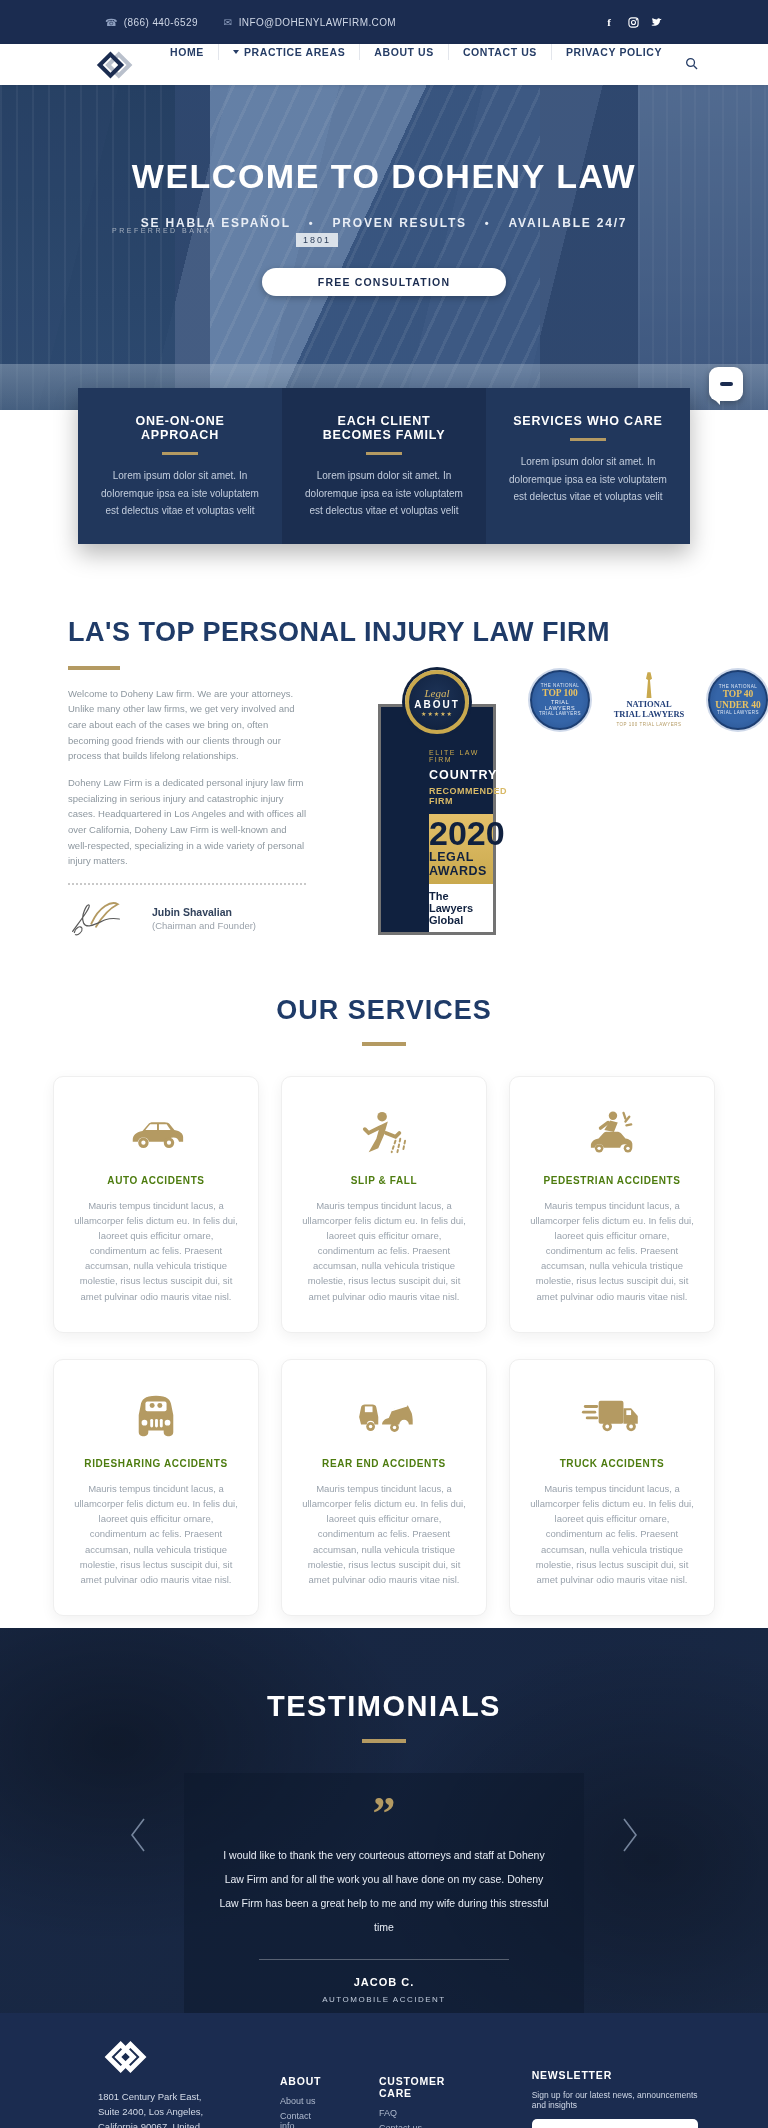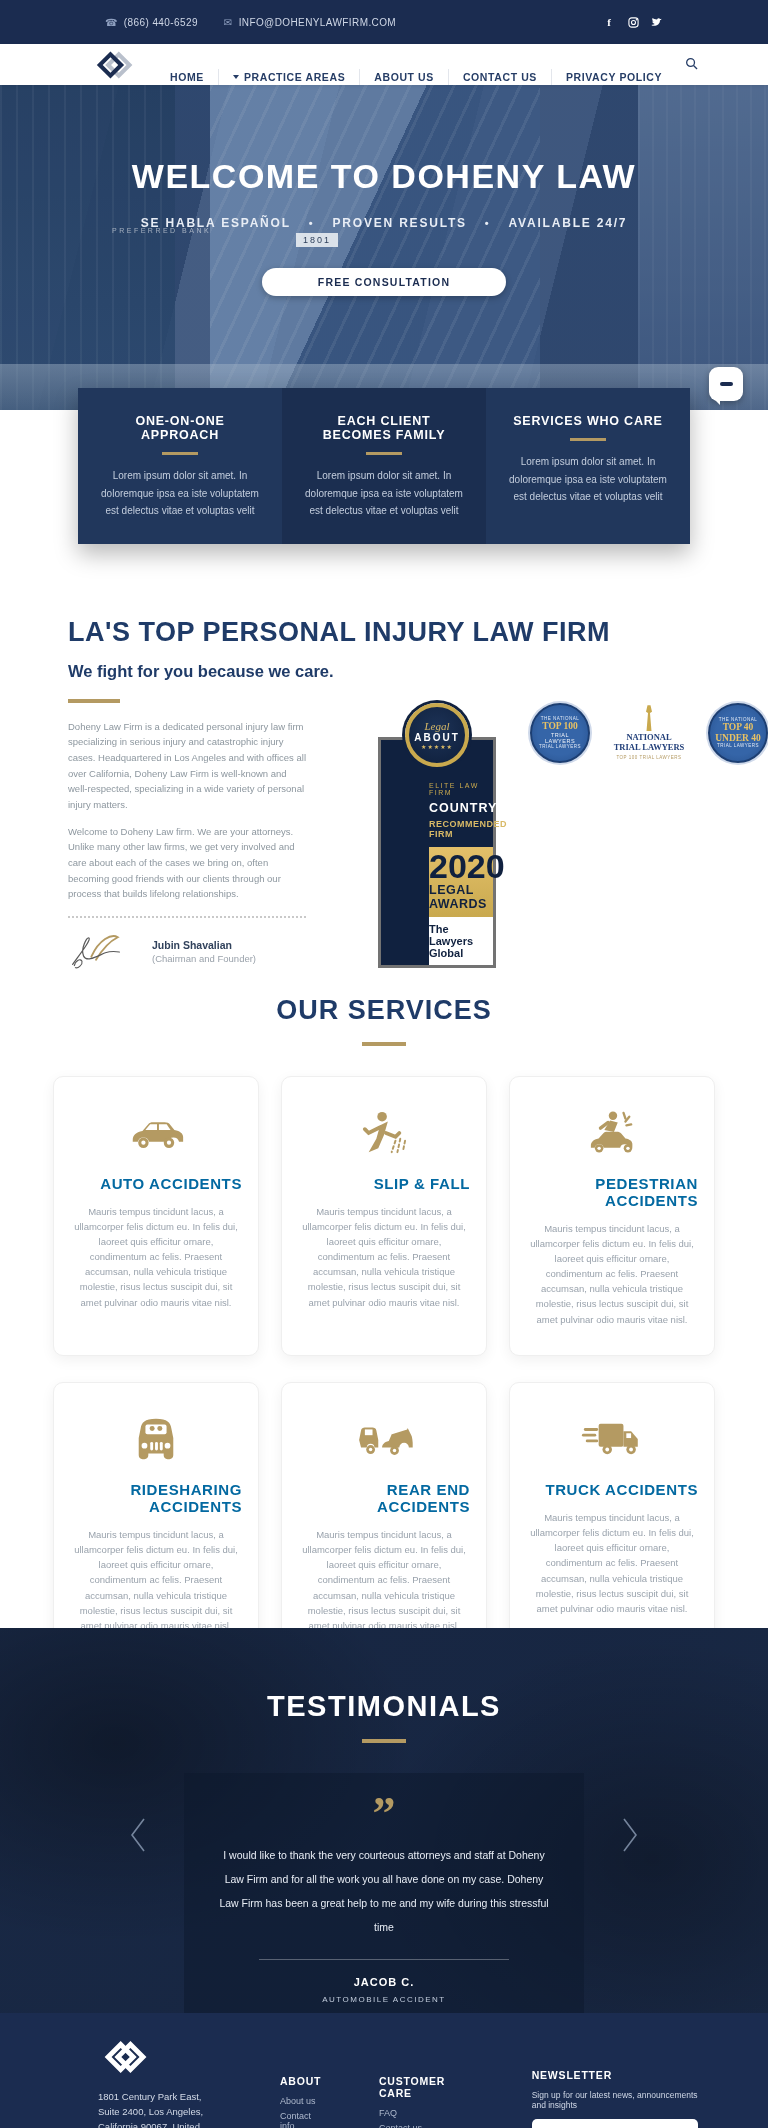--- a/index.html
+++ b/index.html
@@ -11,21 +11,21 @@
   .topbar .contact { display:flex; gap:26px; align-items:center; font-size:10px; letter-spacing:.4px; }
   .topbar .citem { display:flex; align-items:center; gap:6px; cursor:pointer; }
   .topbar .cicon { font-family:"DejaVu Sans", sans-serif; font-size:10px; color:#8fa0c0; }
   .topbar .socials { margin-left:auto; display:flex; gap:12px; align-items:center; }
   .soc { width:12px; height:12px; display:flex; align-items:center; justify-content:center; cursor:pointer; }
   .soc-f { color:#fff; font-family:"Liberation Serif", serif; font-weight:bold; font-size:11px; }
 
   
   .navbar { height:41px; background:#fff; display:flex; align-items:center; padding:0 70px 0 92px; position:relative; z-index:5; box-shadow:0 1px 3px rgba(0,0,0,.08); }
   .logo { width:46px; height:34px; margin-right:18px; flex:0 0 auto; }
-  .nav-items { display:flex; align-items:flex-end; height:100%; }
+  .nav-items { display:flex; align-items:flex-start; height:100%; }
   .nav-item { display:flex; align-items:center; gap:5px; padding:0 14px; height:16px; border-left:1px solid #e3e6ec; font-size:10.5px; font-weight:bold; color:#263d66; letter-spacing:.6px; cursor:pointer; }
   .nav-item:first-child { border-left:none; }
   .caret { width:0; height:0; border-left:3.5px solid transparent; border-right:3.5px solid transparent; border-top:4px solid #263d66; }
   .nav-search { margin-left:auto; cursor:pointer; }
 
   
   .hero { position:relative; height:325px; background:
     linear-gradient(rgba(30,48,82,.40), rgba(30,48,82,.40)),
     linear-gradient(104deg,#4e6b95 0 14%,#3a5781 14% 27%,#5e7aa2 27% 40%,#2f4c76 40% 57%,#54719b 57% 71%,#3a5781 71% 100%);
     overflow:hidden; }
@@ -98,21 +98,21 @@
   .seal-flat .nm1 { font-family:"Liberation Serif", serif; font-size:8.5px; font-weight:bold; color:#23407a; line-height:1.15; }
   .seal-flat .nm2 { font-size:4.5px; color:#b49a62; letter-spacing:.5px; margin-top:2px; }
 
   
   .services { background:#fff; padding-top:52px; height:685px; text-align:center; }
   .svc-title { color:#1f3b68; font-size:27px; font-weight:bold; letter-spacing:1px; }
   .gold-bar3 { width:44px; height:4px; background:#b49a62; margin:16px auto 0; }
   .svc-grid { width:662px; margin:30px auto 0; display:grid; grid-template-columns:repeat(3,1fr); gap:26px 22px; }
   .svc-card { background:#fff; border:1px solid #efefef; border-radius:10px; box-shadow:0 4px 14px rgba(0,0,0,.06); padding:30px 16px 28px; text-align:center; }
   .svc-icon { height:52px; display:flex; align-items:center; justify-content:center; margin-bottom:16px; }
-  .svc-card-title { color:#0369a1; font-size:15px; font-weight:bold; letter-spacing:.6px; margin-bottom:12px;text-align:right; }
+  .svc-card-title { color:#4d7c0f; font-size:10px; font-weight:bold; letter-spacing:.6px; margin-bottom:12px; }
   .svc-body { font-size:9.5px; line-height:1.6; color:#9aa3ad; }
   .view-more { margin-top:36px; background:#1b2c50; color:#fff; border:none; font-size:10.5px; font-weight:bold; letter-spacing:1.5px; padding:10px 62px; border-radius:4px; cursor:pointer; }
 
   
   .testimonials { position:relative; height:385px; background:
     radial-gradient(ellipse 300px 200px at 15% 30%, rgba(0,0,0,.35), transparent),
     radial-gradient(ellipse 280px 220px at 85% 60%, rgba(0,0,0,.3), transparent),
     linear-gradient(rgba(23,38,66,.92), rgba(23,38,66,.92)),
     linear-gradient(120deg,#2c405f,#1a2a46 60%,#31455f);
     text-align:center; padding-top:62px; overflow:hidden; }
@@ -242,27 +242,26 @@
     <div class="feature">
       <div class="feature-title">SERVICES WHO CARE</div>
       <div class="gold-bar"></div>
       <div class="feature-body">Lorem ipsum dolor sit amet. In doloremque ipsa ea iste voluptatem est delectus vitae et voluptas velit</div>
     </div>
   </div>
 
   <div class="about">
     <div class="about-head">
       <div class="about-title">LA'S TOP PERSONAL INJURY LAW FIRM</div>
-      <div class="about-sub">We fight for you because we care.</div>
     </div>
     <div class="about-cols">
       <div class="about-left">
         <div class="gold-bar2"></div>
+        <div class="about-p">Welcome to Doheny Law firm. We are your attorneys. Unlike many other law firms, we get very involved and care about each of the cases we bring on, often becoming good friends with our clients through our process that builds lifelong relationships.</div>
         <div class="about-p">Doheny Law Firm is a dedicated personal injury law firm specializing in serious injury and catastrophic injury cases. Headquartered in Los Angeles and with offices all over California, Doheny Law Firm is well-known and well-respected, specializing in a wide variety of personal injury matters.</div>
-        <div class="about-p">Welcome to Doheny Law firm. We are your attorneys. Unlike many other law firms, we get very involved and care about each of the cases we bring on, often becoming good friends with our clients through our process that builds lifelong relationships.</div>
         <div class="dotted-sep"></div>
         <div class="signer">
           <svg width="70" height="44" viewBox="0 0 90 56">
             <path d="M30 34 C40 12 56 4 64 9 C52 15 42 28 36 38" fill="none" stroke="#b49a62" stroke-width="2.4" stroke-linecap="round"></path>
             <path d="M6 44 C16 30 30 12 27 10 C24 9 16 24 20 33 C24 42 38 33 48 29 C54 27 60 27 66 28" fill="none" stroke="#5a5a5a" stroke-width="1.6" stroke-linecap="round"></path>
             <path d="M8 46 C10 38 16 36 18 40 C19 44 13 50 9 48" fill="none" stroke="#5a5a5a" stroke-width="1.4"></path>
           </svg>
           <div class="signer-meta">
             <div class="s-name">Jubin Shavalian</div>
             <div class="s-role">(Chairman and Founder)</div>

